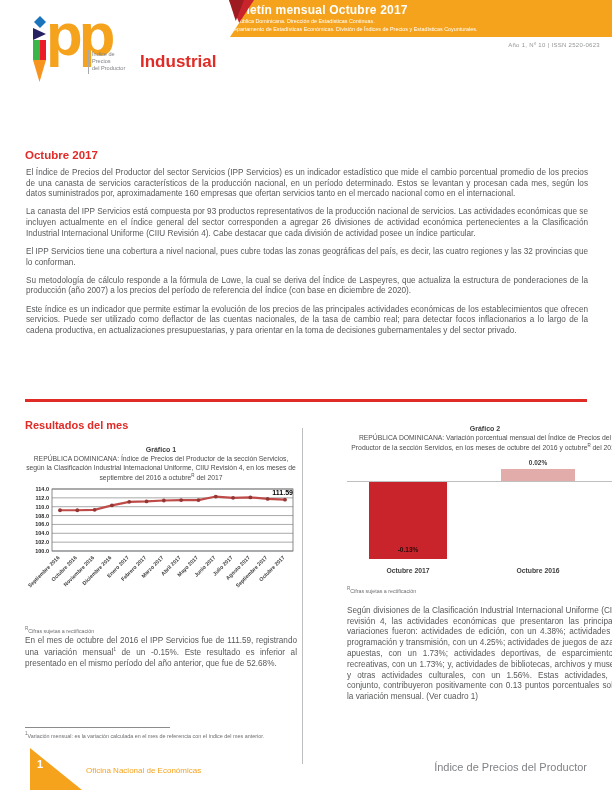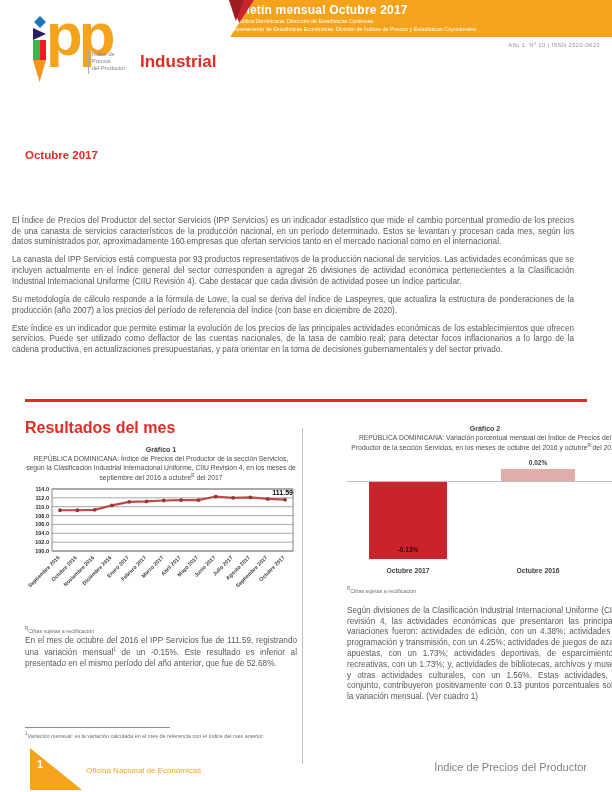--- a/index.html
+++ b/index.html
@@ -30,26 +30,26 @@
   .ls3 { left:0; top:24px; width:7px; height:20px; background:#39B54A; }
   .ls4 { left:7px; top:24px; width:6px; height:20px; background:#ED1C24; }
   .ls5 { left:0; top:44px; width:13px; height:22px; background:#F7941D; clip-path:polygon(0 0,100% 0,50% 100%); }
   .logo-pp { position:absolute; left:46px; top:0px; font-size:60px; font-weight:bold; color:#F5A31D; letter-spacing:-4px; }
   .logo-divider { position:absolute; left:88px; top:50px; width:1px; height:24px; background:#A7A9AC; }
   .logo-tagline { position:absolute; left:92px; top:51px; font-size:5.6px; color:#808285; line-height:1.25; }
   .sector-title { position:absolute; left:140px; top:52px; font-size:17px; font-weight:bold; color:#E12B26; }
 
   
   .intro-heading { position:absolute; left:25px; top:149px; font-size:11.5px; font-weight:bold; color:#E12B26; }
-  .intro-text { position:absolute; left:12px; top:168px; width:562px;margin-top:48px; }
+  .intro-text { position:absolute; left:26px; top:168px; width:562px; }
   .intro-text p { margin:0 0 7.5px 0; font-size:8.2px; line-height:1.3; text-align:justify; color:#58595B; }
   .red-rule { position:absolute; left:25px; top:399px; width:562px; height:3px; background:#E12B26; }
 
   
-  .results-heading { position:absolute; left:25px; top:419px; font-size:16px; font-weight:bold; color:#E12B26; }
+  .results-heading { position:absolute; left:25px; top:419px; font-size:11px; font-weight:bold; color:#E12B26; }
   .col-divider { position:absolute; left:302px; top:428px; width:1px; height:336px; background:#BCBEC0; }
 
   .chart1-block { position:absolute; left:25px; top:446px; width:272px; }
   .chart2-block { position:absolute; left:311px; top:425px; width:276px;margin-left:36px; }
   .chart-title { text-align:center; font-size:7px; font-weight:bold; color:#404040; margin-bottom:2px; }
   .chart-caption { text-align:center; font-size:6.8px; color:#4D4D4F; line-height:1.3; }
   sup.mark { font-size:4.5px; vertical-align:super; }
   .chart-footnote { font-size:5.3px; color:#6D6E71; margin-top:5px; }
 
   
@@ -110,20 +110,21 @@
   <div class="logo-divider"></div>
   <div class="logo-tagline" style="white-space:pre-line">Índice de
 Precios
 del Productor</div>
   <div class="sector-title">Industrial</div>
 
   <div class="intro-heading">Octubre 2017</div>
   <div class="intro-text">
     <p>El Índice de Precios del Productor del sector Servicios (IPP Servicios) es un indicador estadístico que mide el cambio porcentual promedio de los precios de una canasta de servicios característicos de la producción nacional, en un período determinado. Estos se levantan y procesan cada mes, según los datos suministrados por, aproximadamente 160 empresas que ofertan servicios tanto en el mercado nacional como en el internacional.</p>
     <p>La canasta del IPP Servicios está compuesta por 93 productos representativos de la producción nacional de servicios. Las actividades económicas que se incluyen actualmente en el índice general del sector corresponden a agregar 26 divisiones de actividad económica pertenecientes a la Clasificación Industrial Internacional Uniforme (CIIU Revisión 4). Cabe destacar que cada división de actividad posee un índice particular.</p>
+    <p>El IPP Servicios tiene una cobertura a nivel nacional, pues cubre todas las zonas geográficas del país, es decir, las cuatro regiones y las 32 provincias que lo conforman.</p>
     <p>Su metodología de cálculo responde a la fórmula de Lowe, la cual se deriva del Índice de Laspeyres, que actualiza la estructura de ponderaciones de la producción (año 2007) a los precios del período de referencia del índice (con base en diciembre de 2020).</p>
     <p>Este índice es un indicador que permite estimar la evolución de los precios de las principales actividades económicas de los establecimientos que ofrecen servicios. Puede ser utilizado como deflactor de las cuentas nacionales, de la tasa de cambio real; para detectar focos inflacionarios a lo largo de la cadena productiva, en actualizaciones presupuestarias, y para orientar en la toma de decisiones gubernamentales y del sector privado.</p>
   </div>
   <div class="red-rule"></div>
 
   <div class="results-heading">Resultados del mes</div>
   <div class="col-divider"></div>
 
   <div class="chart1-block">
     <div class="chart-title">Gráfico 1</div>

